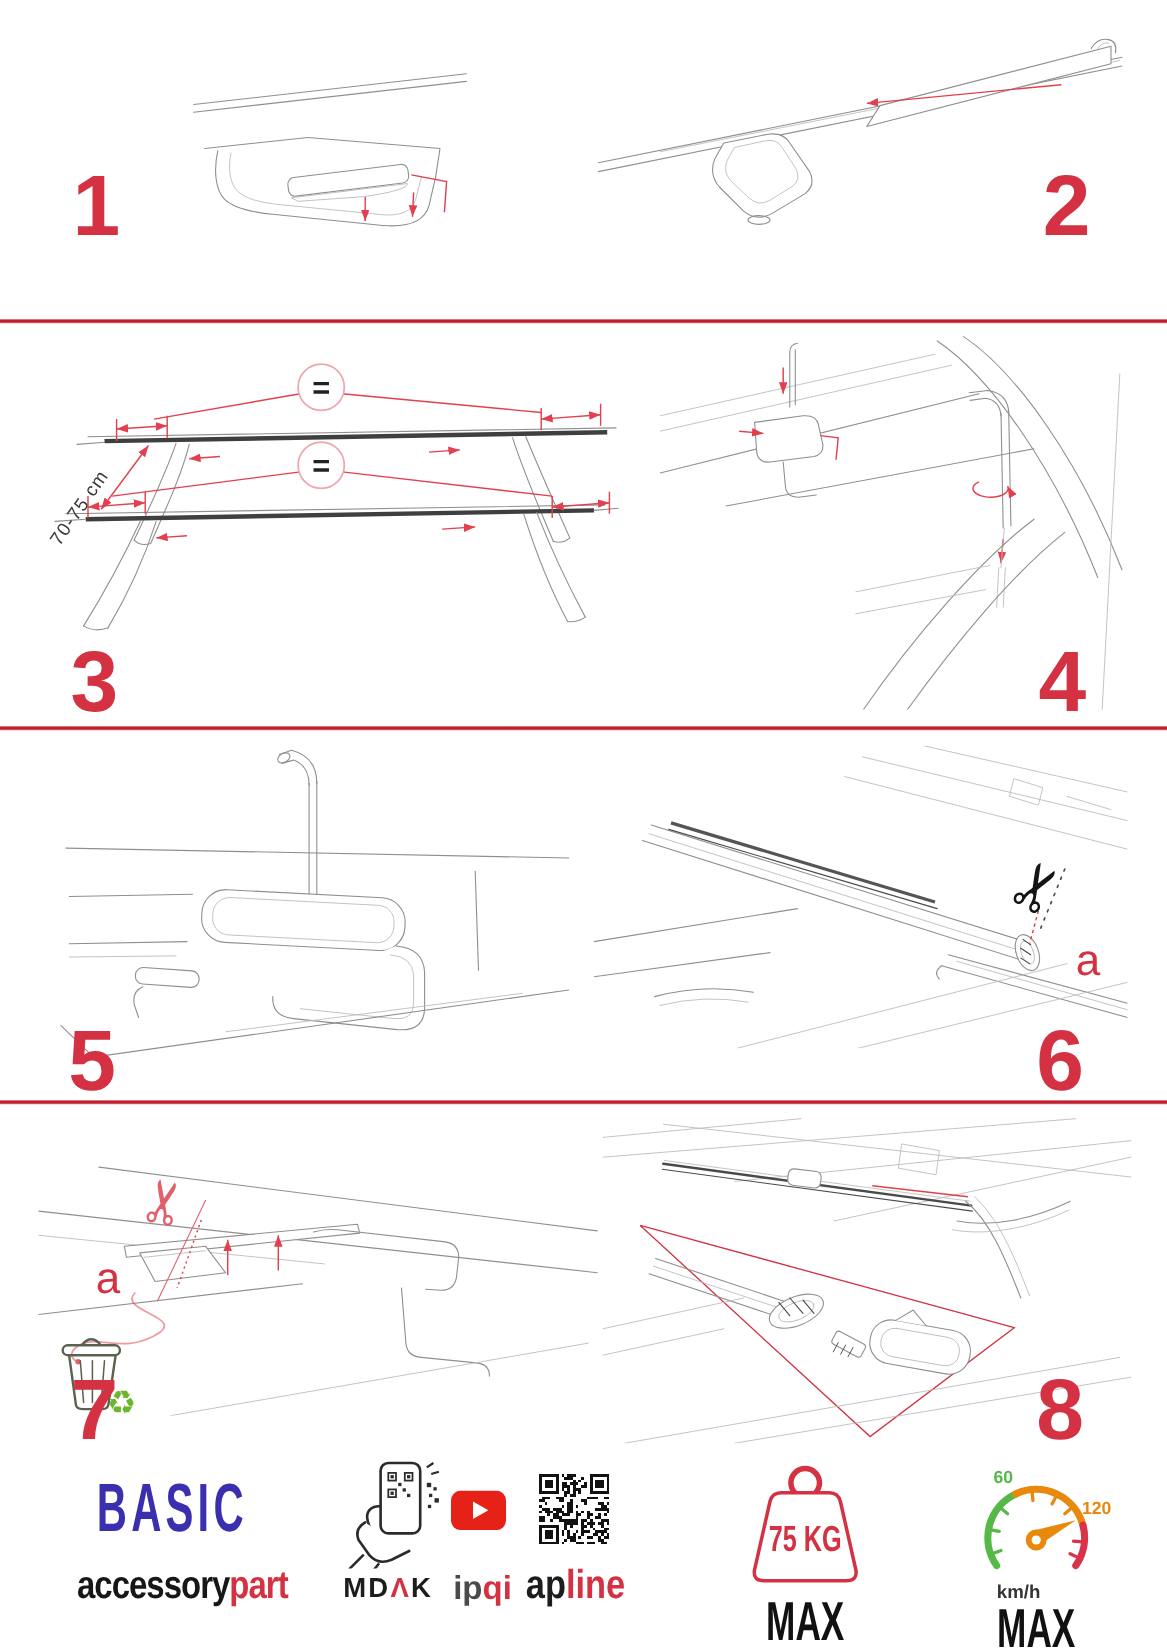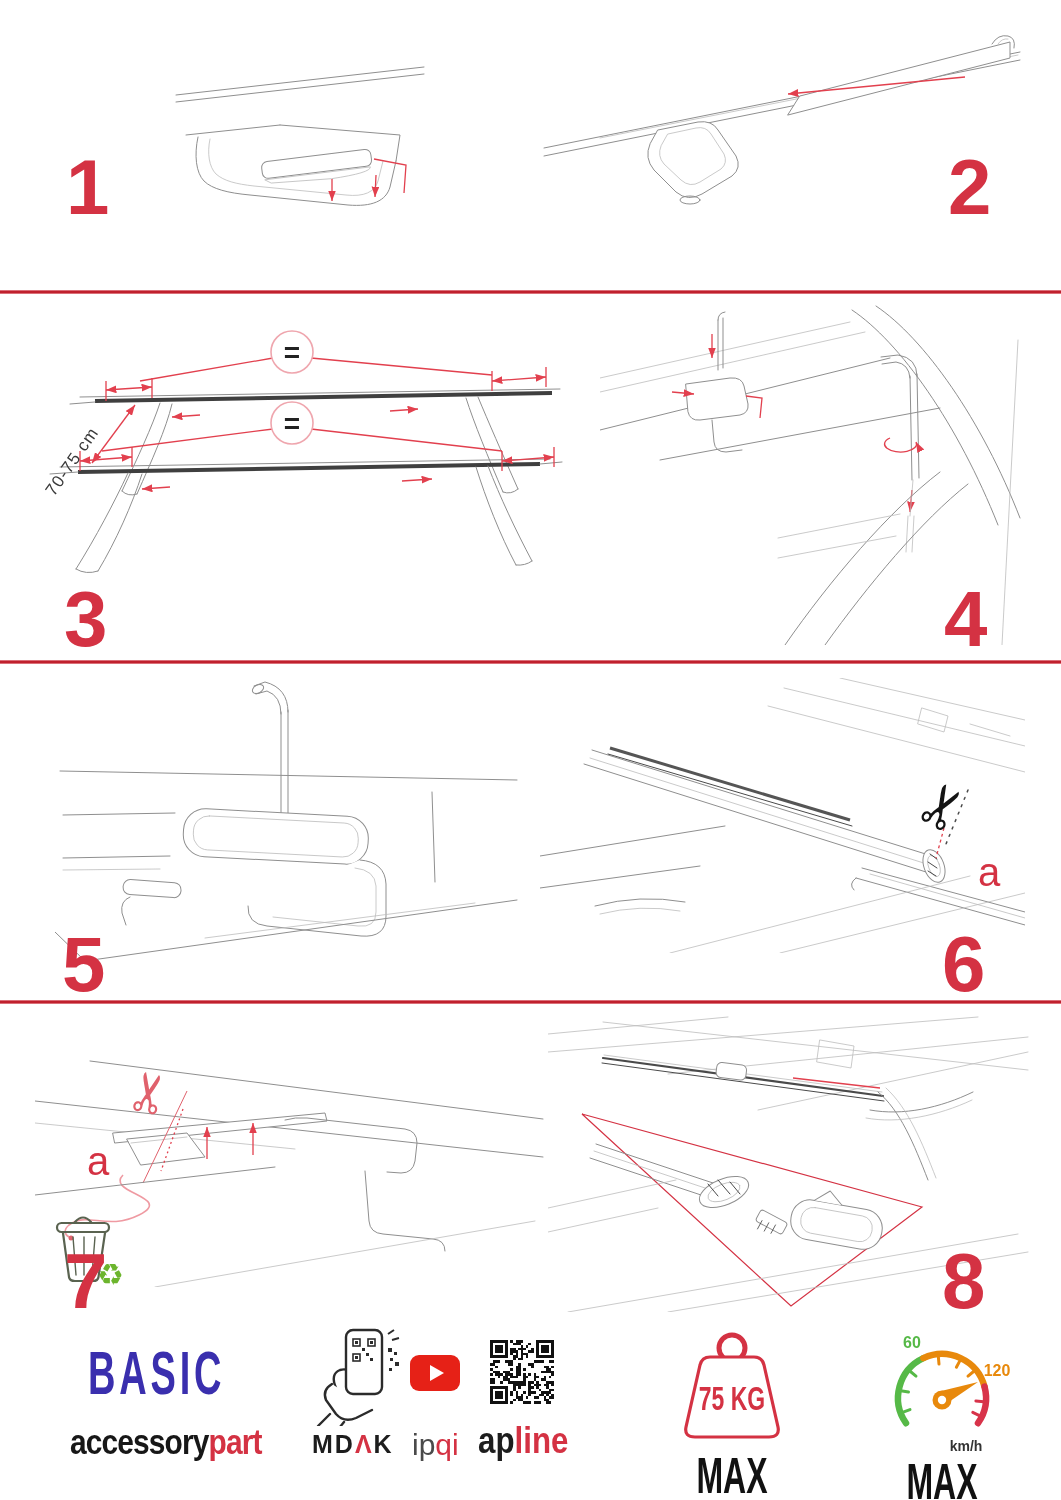--- a/index.html
+++ b/index.html
@@ -16,28 +16,28 @@
   .fw{fill:#fff;}
   svg text{font-family:"Liberation Sans",sans-serif;}
   svg text.glyph{font-family:"DejaVu Sans",sans-serif;}
   .basic{position:absolute;left:88px;top:1338px;font-size:40px;font-weight:bold;color:#3a2fae;
          letter-spacing:4px;transform:scale(.95,1.55);transform-origin:left top;}
   .accpart{position:absolute;left:70px;top:1421px;font-size:34px;font-weight:bold;letter-spacing:-1px;
            color:#171717;transform:scale(.88,1.05);transform-origin:left top;white-space:nowrap;}
   .accpart .r{color:#d43243;}
   .mdak{position:absolute;left:312px;top:1430px;font-size:25px;font-weight:bold;letter-spacing:2px;color:#1d1d1d;}
   .mdak .lam{color:#d43243;}
-  .ipqi{position:absolute;left:412px;top:1428px;font-size:30px;font-weight:normal;color:#4a4a4a;}
+  .ipqi{position:absolute;left:412px;top:1428px;font-size:30px;font-weight:bold;color:#4a4a4a;}
   .ipqi .r{color:#d43243;}
   .apline{position:absolute;left:478px;top:1420px;font-size:34px;font-weight:bold;color:#1d1d1d;
           transform:scale(.92,1.08);transform-origin:left top;}
   .apline .r{color:#d43243;}
   .maxlab{position:absolute;width:140px;text-align:center;font-size:40px;font-weight:bold;color:#111;
           transform:scale(.8,1.25);transform-origin:center top;line-height:1;}
-  .kmh{position:absolute;left:896px;width:140px;text-align:center;top:1438px;font-size:14px;
+  .kmh{position:absolute;left:856px;width:140px;text-align:center;top:1438px;font-size:17px;
        font-weight:bold;color:#333;}
 </style>
 </head>
 <body>
 
 <div class="page">
 
   <svg class="ill" style="left:170px;top:55px" width="260" height="185" viewBox="0 0 260 185">
     <defs>
         <marker id="m1" markerWidth="9" markerHeight="7" refX="8" refY="3" orient="auto-start-reverse">

